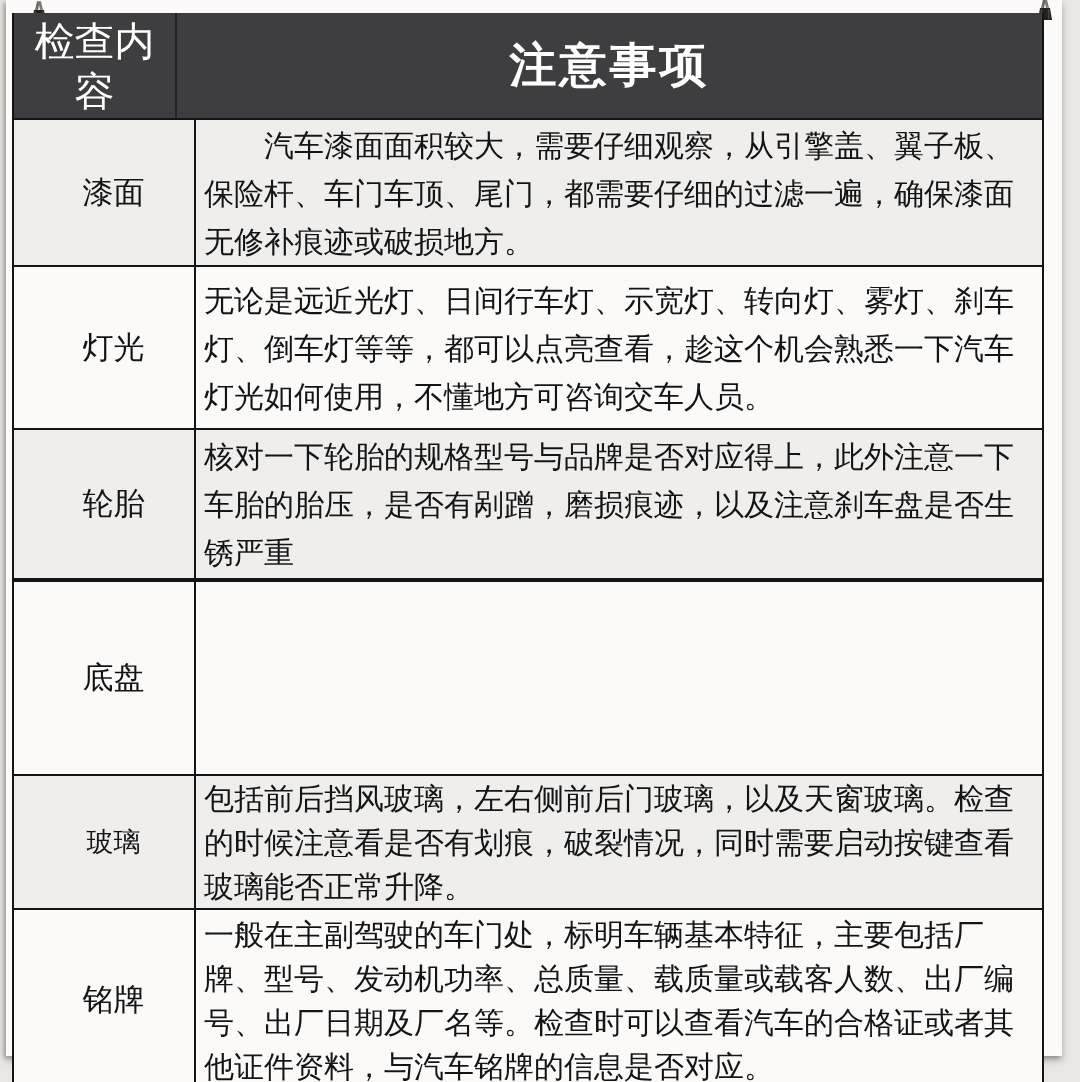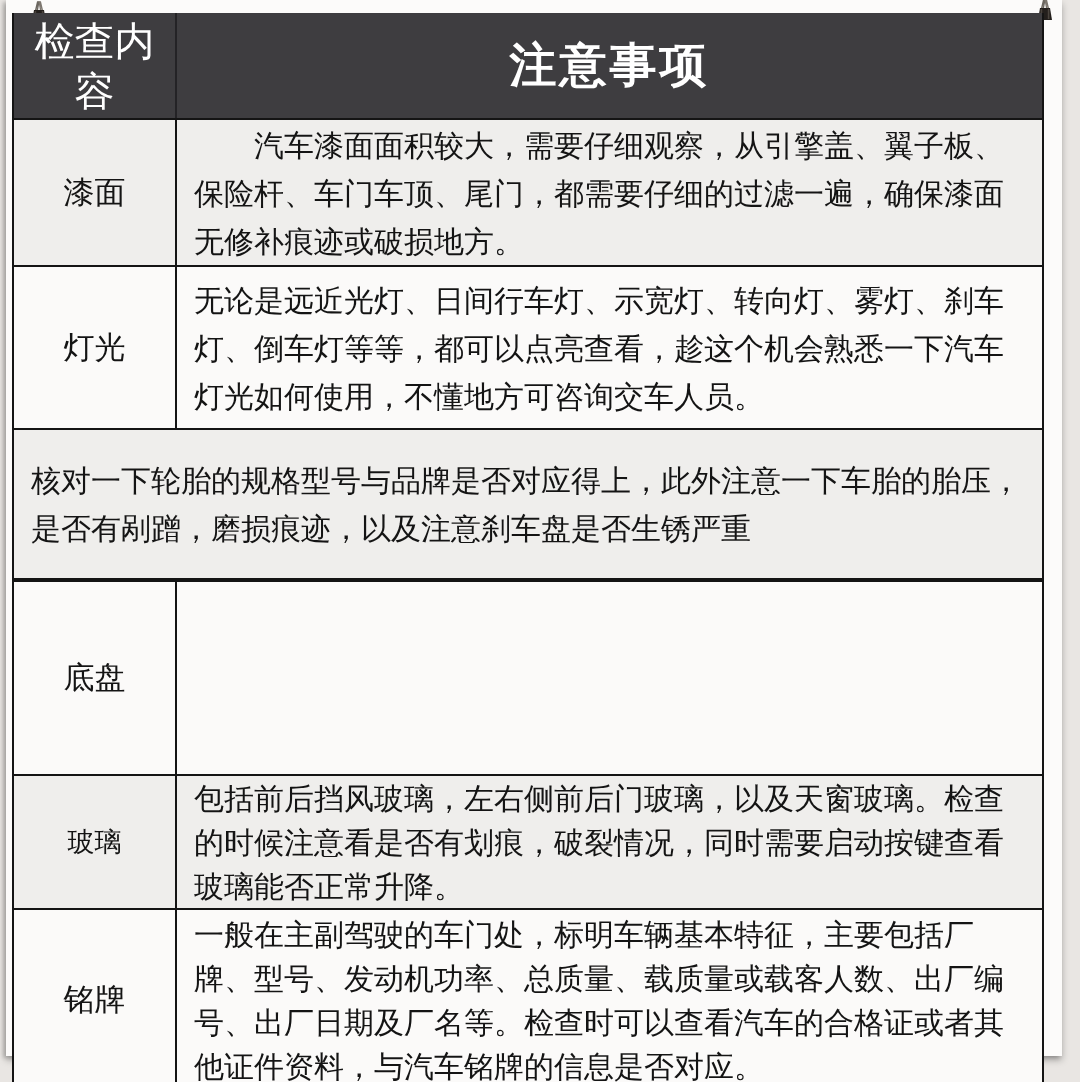--- a/index.html
+++ b/index.html
@@ -53,26 +53,27 @@
   .trow:nth-of-type(1){height:147px;}
   .trow:nth-of-type(2){height:163px;}
   .trow:nth-of-type(3){height:150px;}
   .trow:nth-of-type(4){height:196px;border-top-width:4px;}
   .trow:nth-of-type(5){height:134px;}
   .trow:nth-of-type(6){height:181px;}
   .cell-item{
     width:163px;box-sizing:border-box;border-right:2px solid var(--border);
     display:flex;align-items:center;justify-content:center;
     font-size:31px;
+    margin-left:19px;
   }
   .trow:nth-of-type(5) .cell-item{font-size:27px;}
   .cell-note{
     flex:1;display:flex;align-items:center;box-sizing:border-box;
     padding:2px 14px 0 8px;
-    font-size:30px;line-height:48px;margin-left:9px;
+    font-size:30px;line-height:48px;
   }
   .trow:nth-of-type(5) .cell-note{line-height:44px;}
   .trow:nth-of-type(6) .cell-note{line-height:44px;}
   .clip{position:absolute;width:20px;height:24px;}
   .clip-left{left:29px;top:-1px;}
   .clip-right{left:1035px;top:-3px;}
 </style>
 </head>
 <body>
 
@@ -108,20 +109,21 @@
   </div>
 
   <div class="trow">
     <div class="cell-item">灯光</div>
     <div class="cell-note">
           <span>无论是远近光灯、日间行车灯、示宽灯、转向灯、雾灯、刹车灯、倒车灯等等，都可以点亮查看，趁这个机会熟悉一下汽车灯光如何使用，不懂地方可咨询交车人员。</span>
         </div>
   </div>
 
   <div class="trow">
+    <div class="cell-item">轮胎</div>
     <div class="cell-note">
           <span>核对一下轮胎的规格型号与品牌是否对应得上，此外注意一下车胎的胎压，是否有剐蹭，磨损痕迹，以及注意刹车盘是否生锈严重</span>
         </div>
   </div>
 
   <div class="trow">
     <div class="cell-item">底盘</div>
   </div>
 
   <div class="trow">

